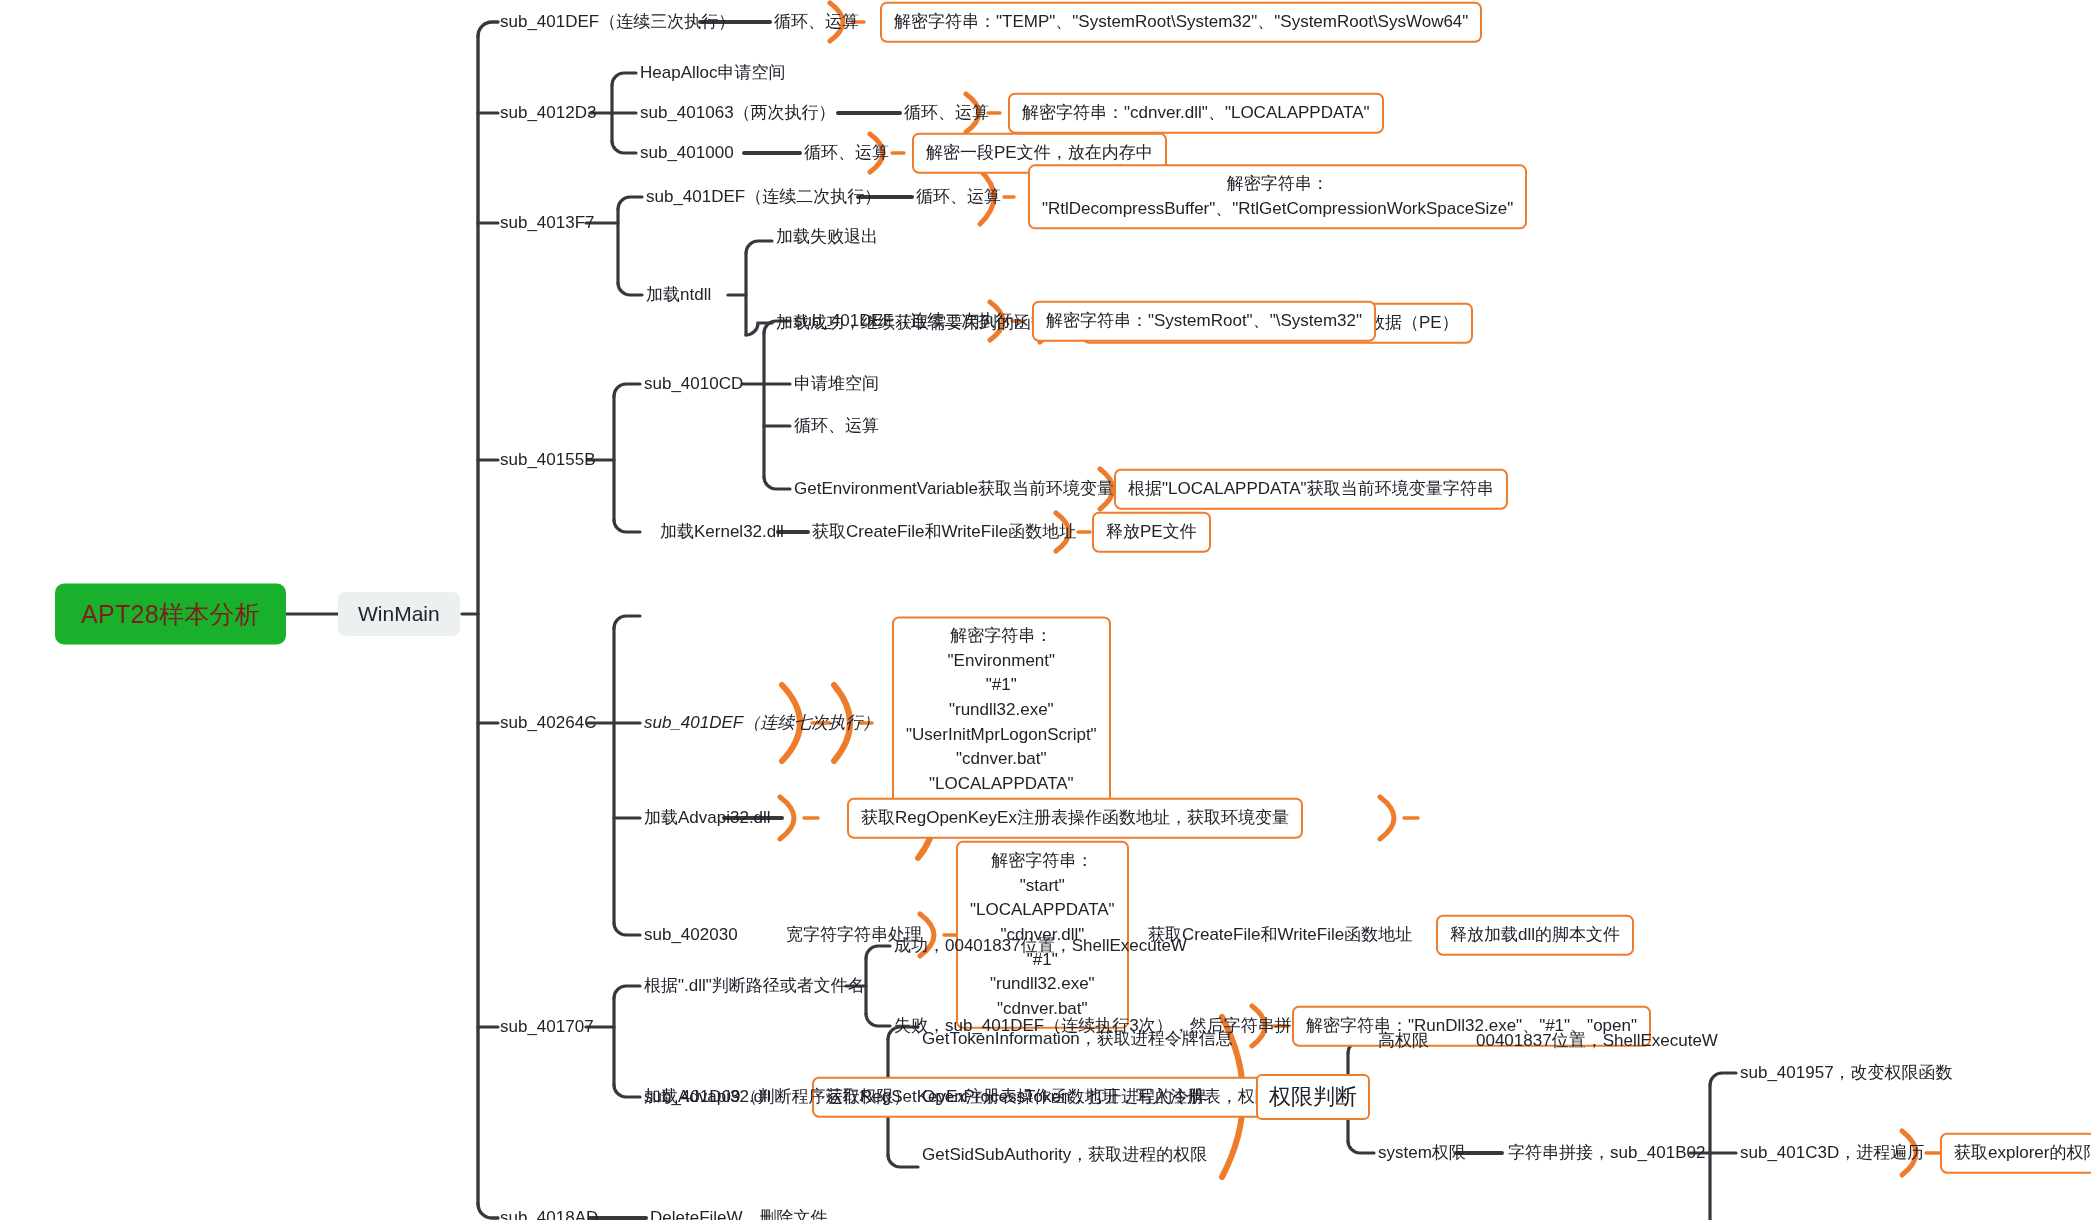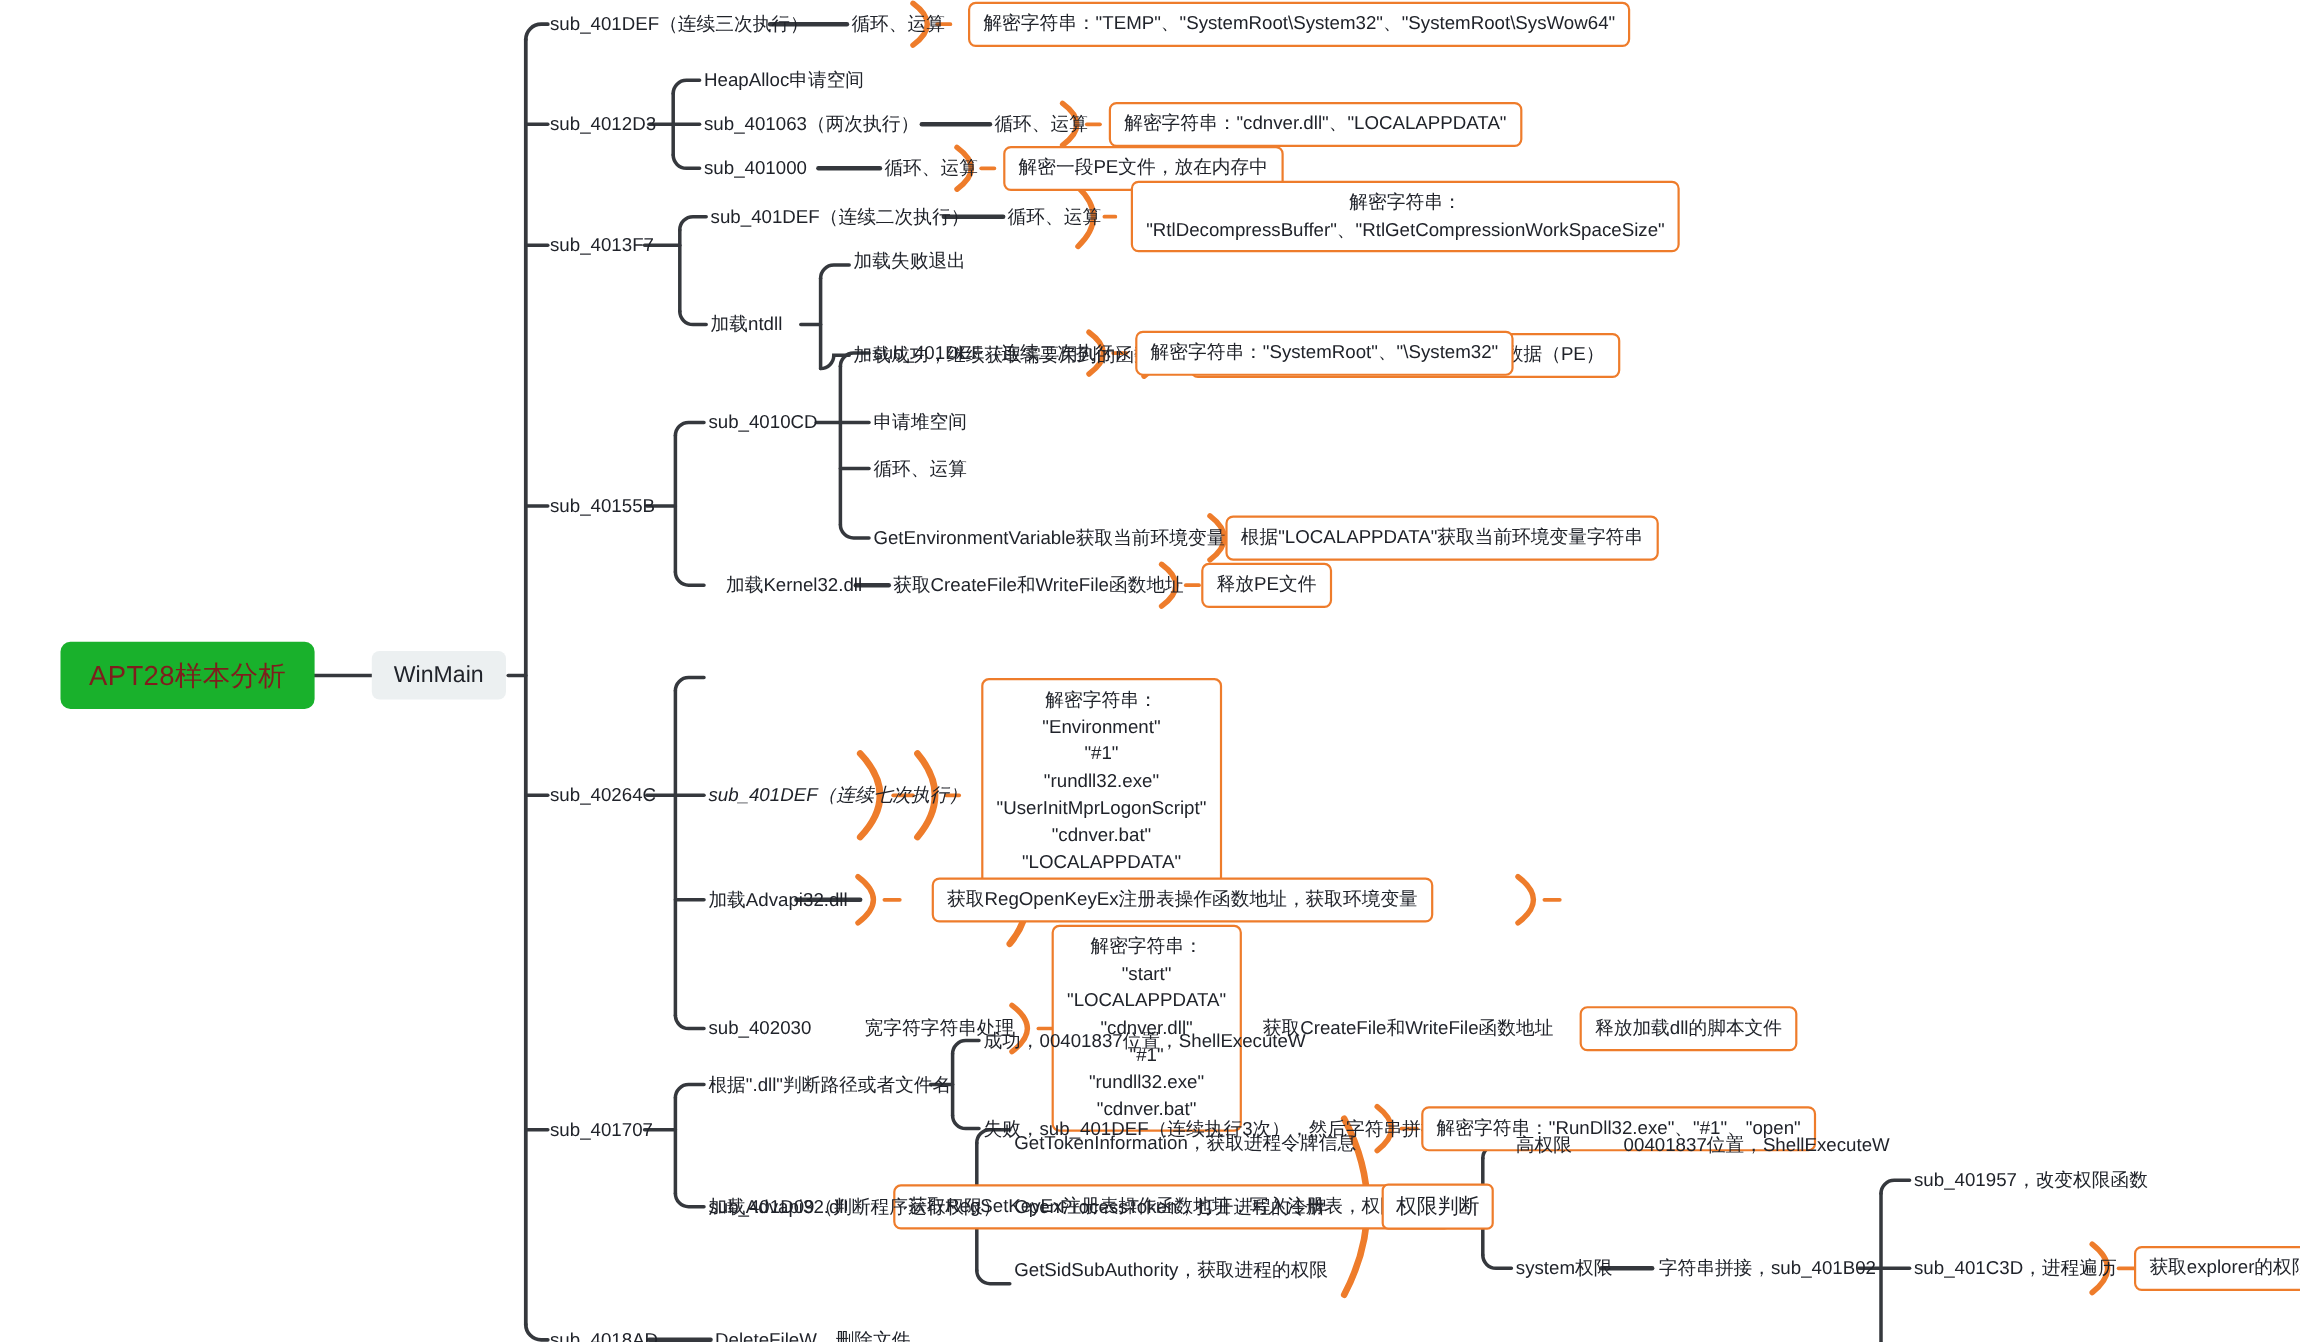--- a/index.html
+++ b/index.html
@@ -45,21 +45,21 @@
     white-space:nowrap;
     transform:translateY(-50%);
     letter-spacing:.3px;
   }
   .boxnode{
     position:absolute;
     border:2px solid #ee7c2b;
     border-radius:6px;
     background:#fff;
     padding:6px 11px;
-    font-size:19px;
+    font-size:22px;
     white-space:nowrap;
     transform:translateY(-50%);
   }
   .summary{
     position:absolute;
     border:2px solid #ee7c2b;
     border-radius:7px;
     background:#fff;
     padding:6px 12px;
     font-size:17px;

